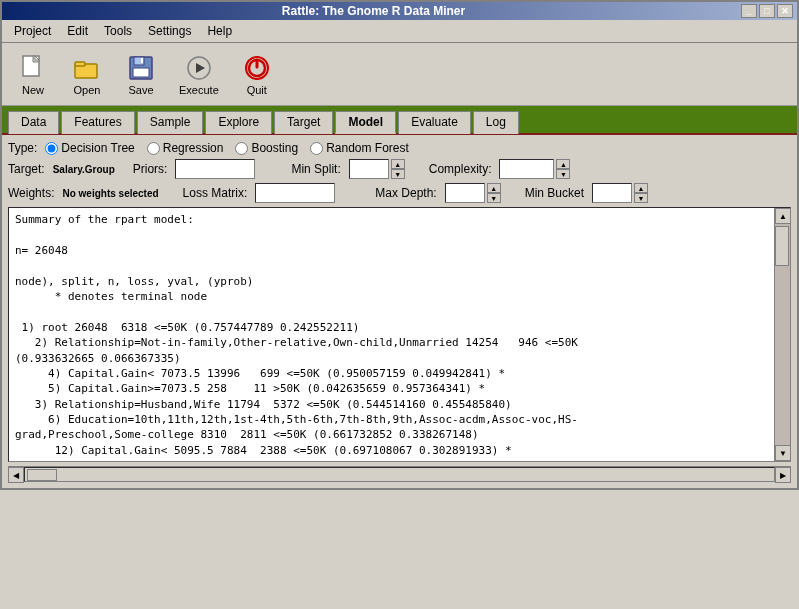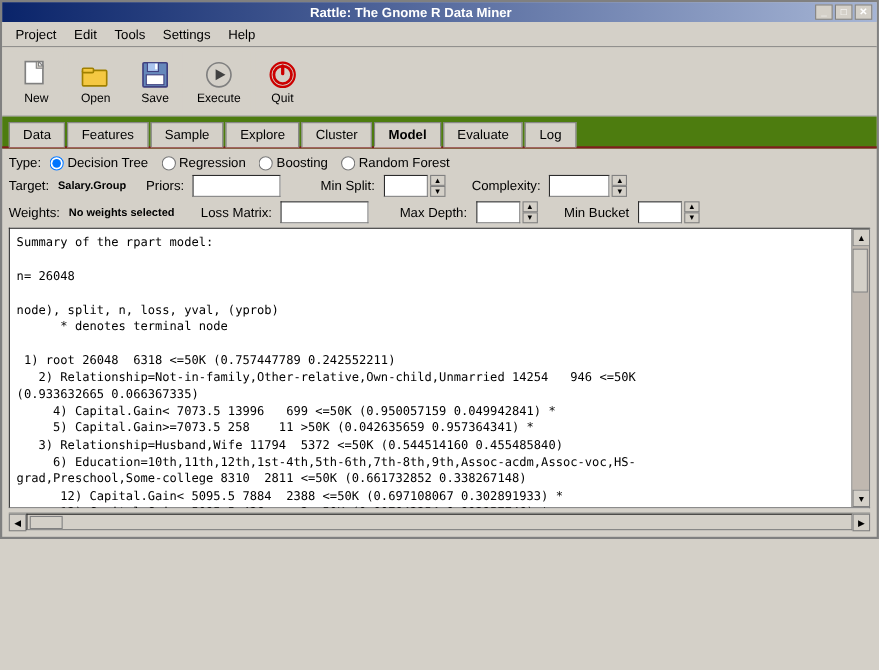--- a/index.html
+++ b/index.html
@@ -338,21 +338,21 @@
       </div>
       <span>Quit</span>
     </button>
   </div>
 
   <div class="tabs-row">
     <div class="tab">Data</div>
     <div class="tab">Features</div>
     <div class="tab">Sample</div>
     <div class="tab">Explore</div>
-    <div class="tab">Cluster</div>
+    <div class="tab">Target</div>
     <div class="tab active">Model</div>
     <div class="tab">Evaluate</div>
     <div class="tab">Log</div>
   </div>
 
   <div class="content-area">
 
     <div class="model-type-row">
       <span class="param-label">Type:</span>
       <div class="radio-group">
@@ -396,21 +396,21 @@
           <div class="spin-btn">▼</div>
         </div>
       </div>
     </div>
 
     <div class="params-row">
       <span class="param-label">Weights:</span>
       <span class="param-value">No weights selected</span>
       <span style="margin-left:16px;" class="param-label">Loss Matrix:</span>
       <input type="text" class="text-input" style="width: 80px;">
-      <span style="margin-left:20px;" class="param-label">Max Depth:</span>
+      <span style="margin-left:32px;" class="param-label">Max Depth:</span>
       <div class="param-field">
         <input type="text" class="spin-input" style="">
         <div class="spin-buttons">
           <div class="spin-btn">▲</div>
           <div class="spin-btn">▼</div>
         </div>
       </div>
       <span style="margin-left:16px;" class="param-label">Min Bucket</span>
       <div class="param-field">
         <input type="text" class="spin-input" style="">

